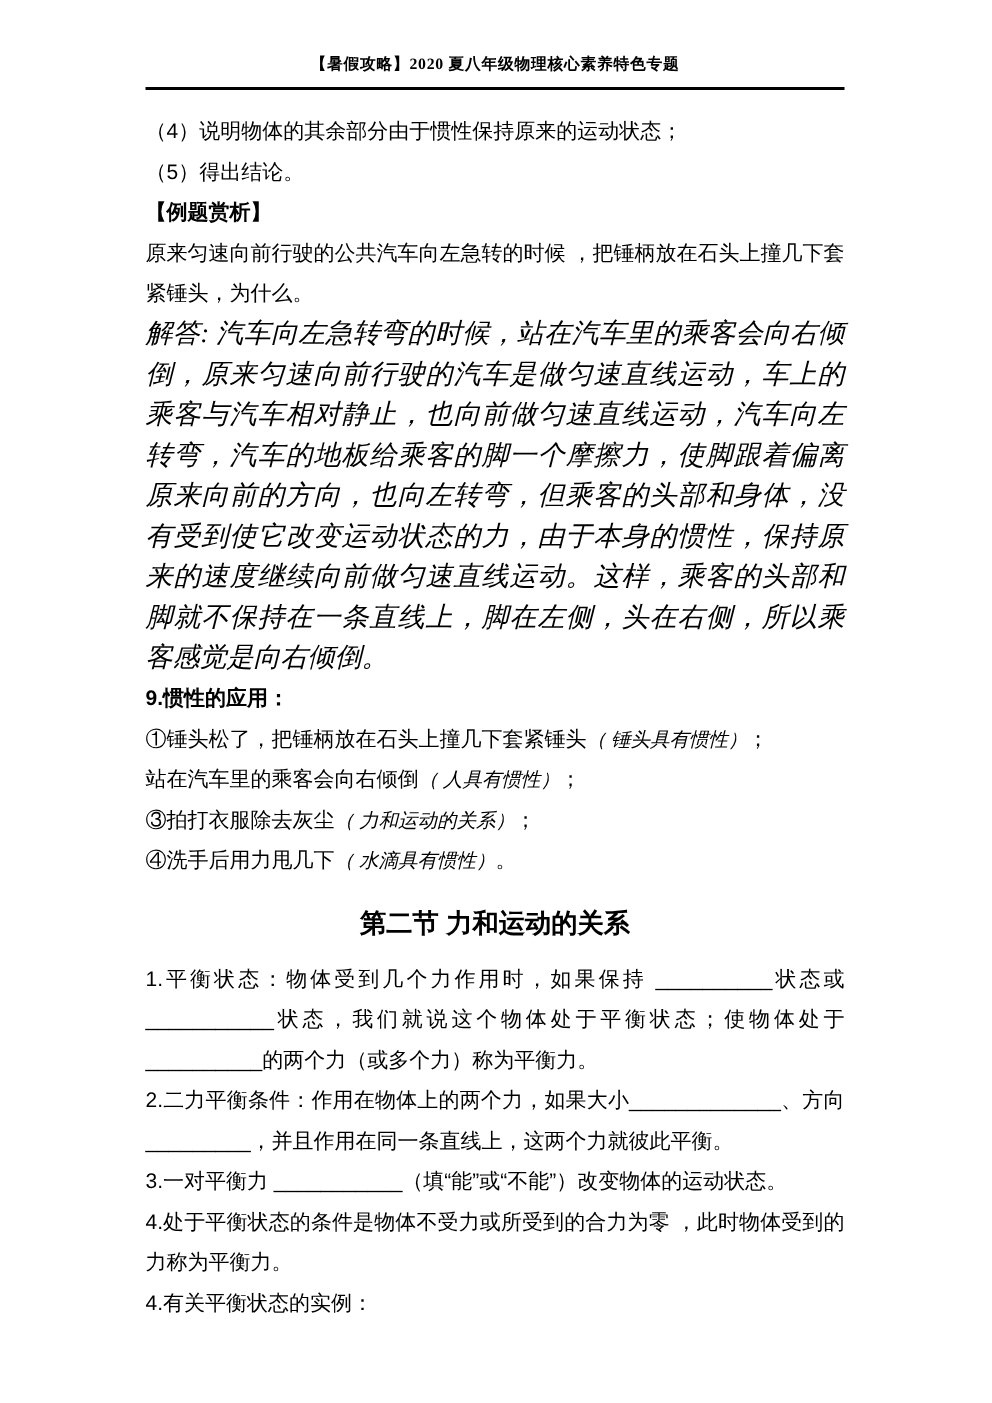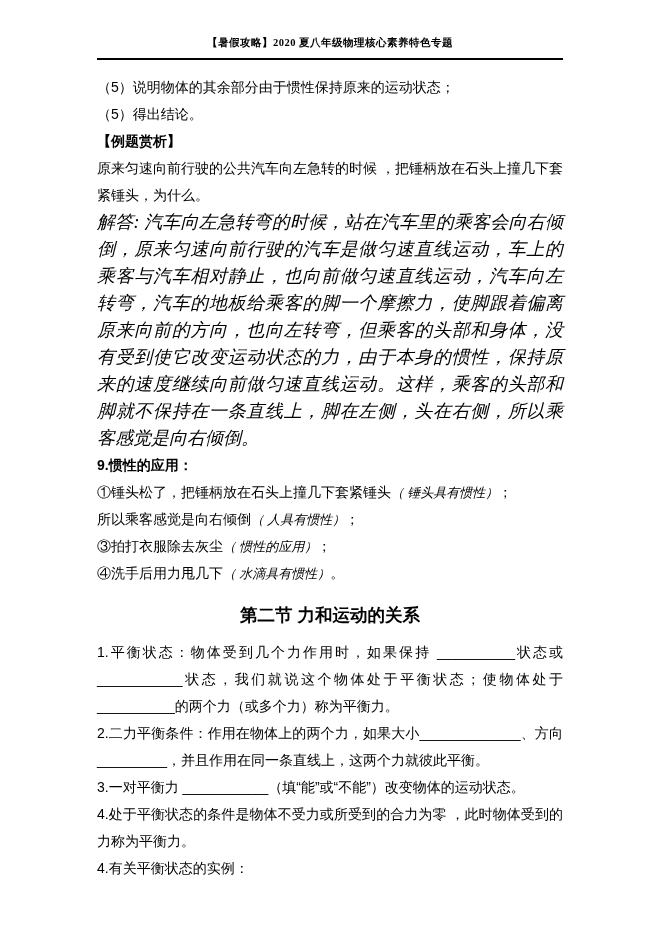--- a/index.html
+++ b/index.html
@@ -63,36 +63,36 @@
 </head>
 <body>
 
 <div class="page">
 
   <div class="running-header-text">【暑假攻略】2020 夏八年级物理核心素养特色专题</div>
   <div class="header-rule"></div>
 
   <div class="content">
 
-    <p class="line">（5）说明物体的其余部分由于惯性保持原来的运动状态；</p>
+    <p class="line">（4）说明物体的其余部分由于惯性保持原来的运动状态；</p>
     <p class="line">（5）得出结论。</p>
 
     <p class="line bold">【例题赏析】</p>
 
     <p class="para">原来匀速向前行驶的公共汽车向左急转的时候 ，把锤柄放在石头上撞几下套紧锤头，为什么。</p>
 
     <p class="para answer">解答: 汽车向左急转弯的时候，站在汽车里的乘客会向右倾倒，原来匀速向前行驶的汽车是做匀速直线运动，车上的乘客与汽车相对静止，也向前做匀速直线运动，汽车向左转弯，汽车的地板给乘客的脚一个摩擦力，使脚跟着偏离原来向前的方向，也向左转弯，但乘客的头部和身体，没有受到使它改变运动状态的力，由于本身的惯性，保持原来的速度继续向前做匀速直线运动。这样，乘客的头部和脚就不保持在一条直线上，脚在左侧，头在右侧，所以乘客感觉是向右倾倒。</p>
 
     <p class="line bold">9.惯性的应用：</p>
 
     <p class="para"><span>①锤头松了，把锤柄放在石头上撞几下套紧锤头</span><span class="note">（ 锤头具有惯性）</span><span>；</span></p>
 
-    <p class="para"><span>所以乘客感觉是向右倾倒</span><span class="note">（ 人具有惯性）</span><span>；</span></p>
+    <p class="para"><span>站在汽车里的乘客会向右倾倒</span><span class="note">（ 人具有惯性）</span><span>；</span></p>
 
-    <p class="para"><span>③拍打衣服除去灰尘</span><span class="note">（ 惯性的应用）</span><span>；</span></p>
+    <p class="para"><span>③拍打衣服除去灰尘</span><span class="note">（ 力和运动的关系）</span><span>；</span></p>
 
     <p class="para"><span>④洗手后用力甩几下</span><span class="note">（ 水滴具有惯性）</span><span>。</span></p>
 
 
     <h2 class="section-title">第二节 力和运动的关系</h2>
 
     <p class="para">1.平衡状态：物体受到几个力作用时，如果保持 __________状态或___________状态，我们就说这个物体处于平衡状态；使物体处于 __________的两个力（或多个力）称为平衡力。</p>
     <p class="para">2.二力平衡条件：作用在物体上的两个力，如果大小_____________、方向_________，并且作用在同一条直线上，这两个力就彼此平衡。</p>
     <p class="para">3.一对平衡力 ___________（填“能”或“不能”）改变物体的运动状态。</p>
     <p class="para">4.处于平衡状态的条件是物体不受力或所受到的合力为零 ，此时物体受到的力称为平衡力。</p>

